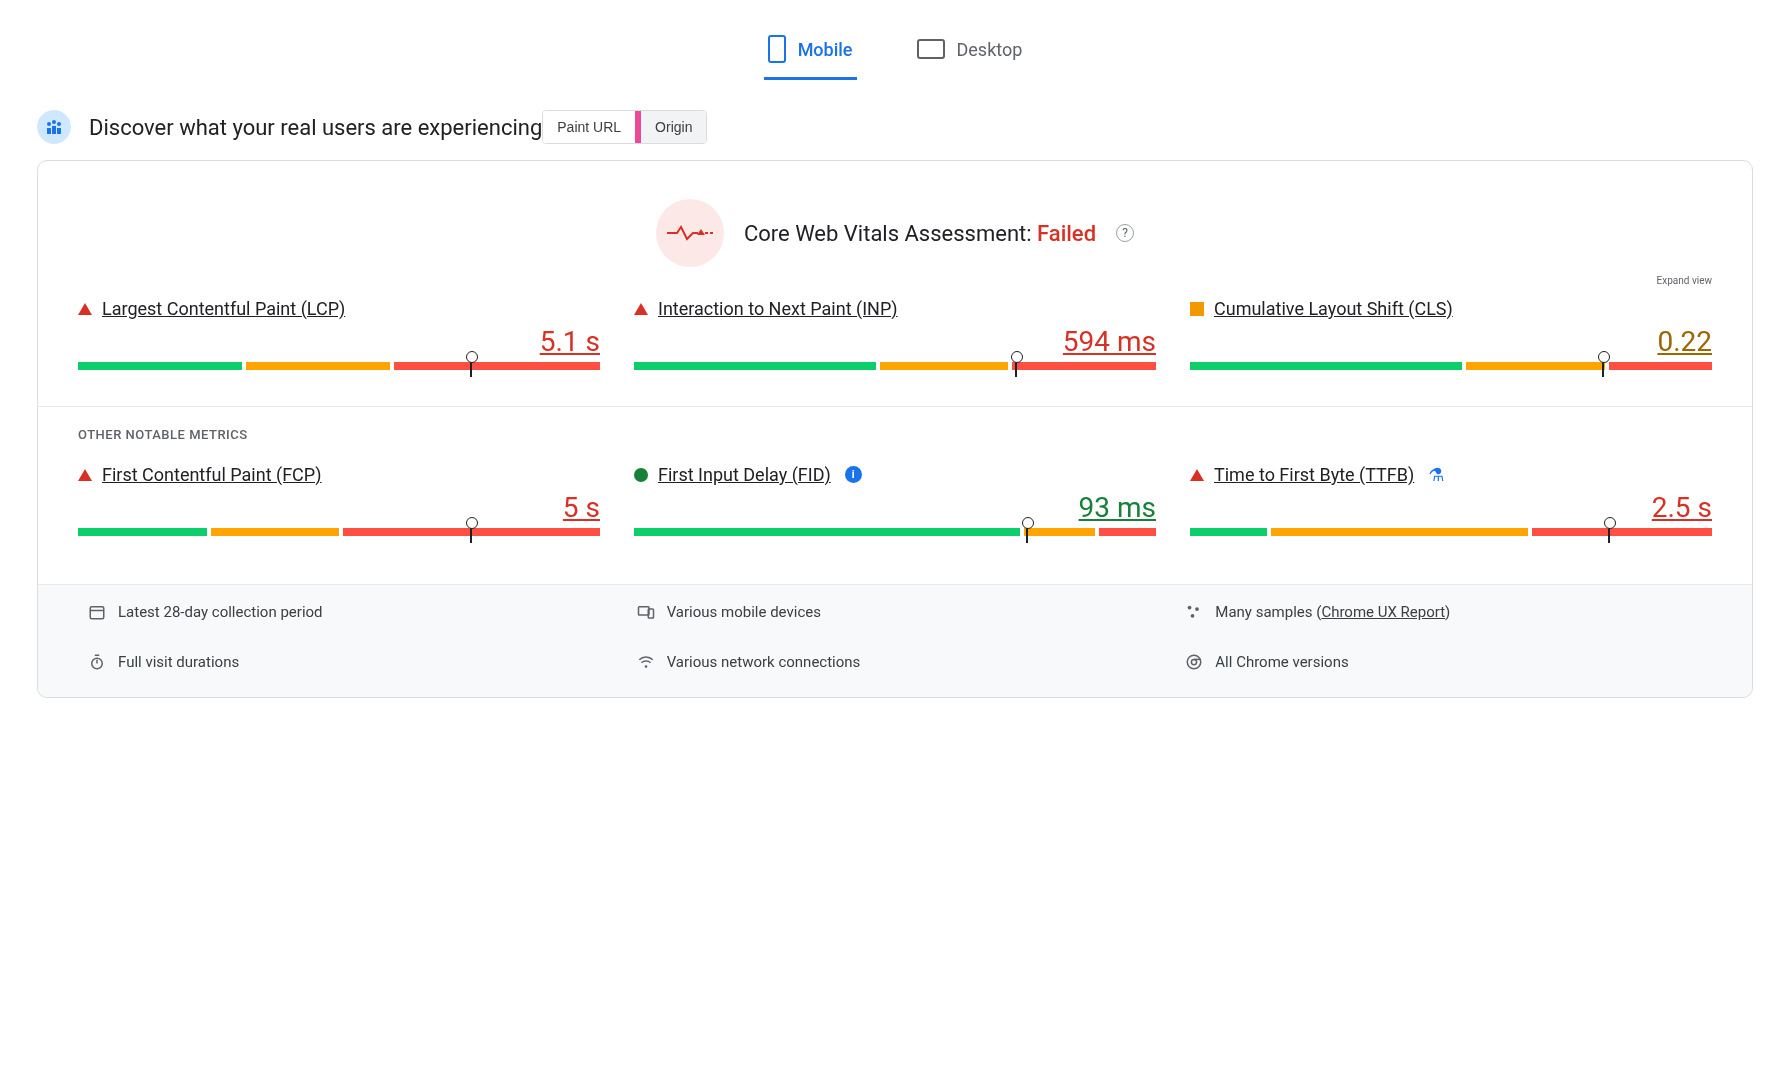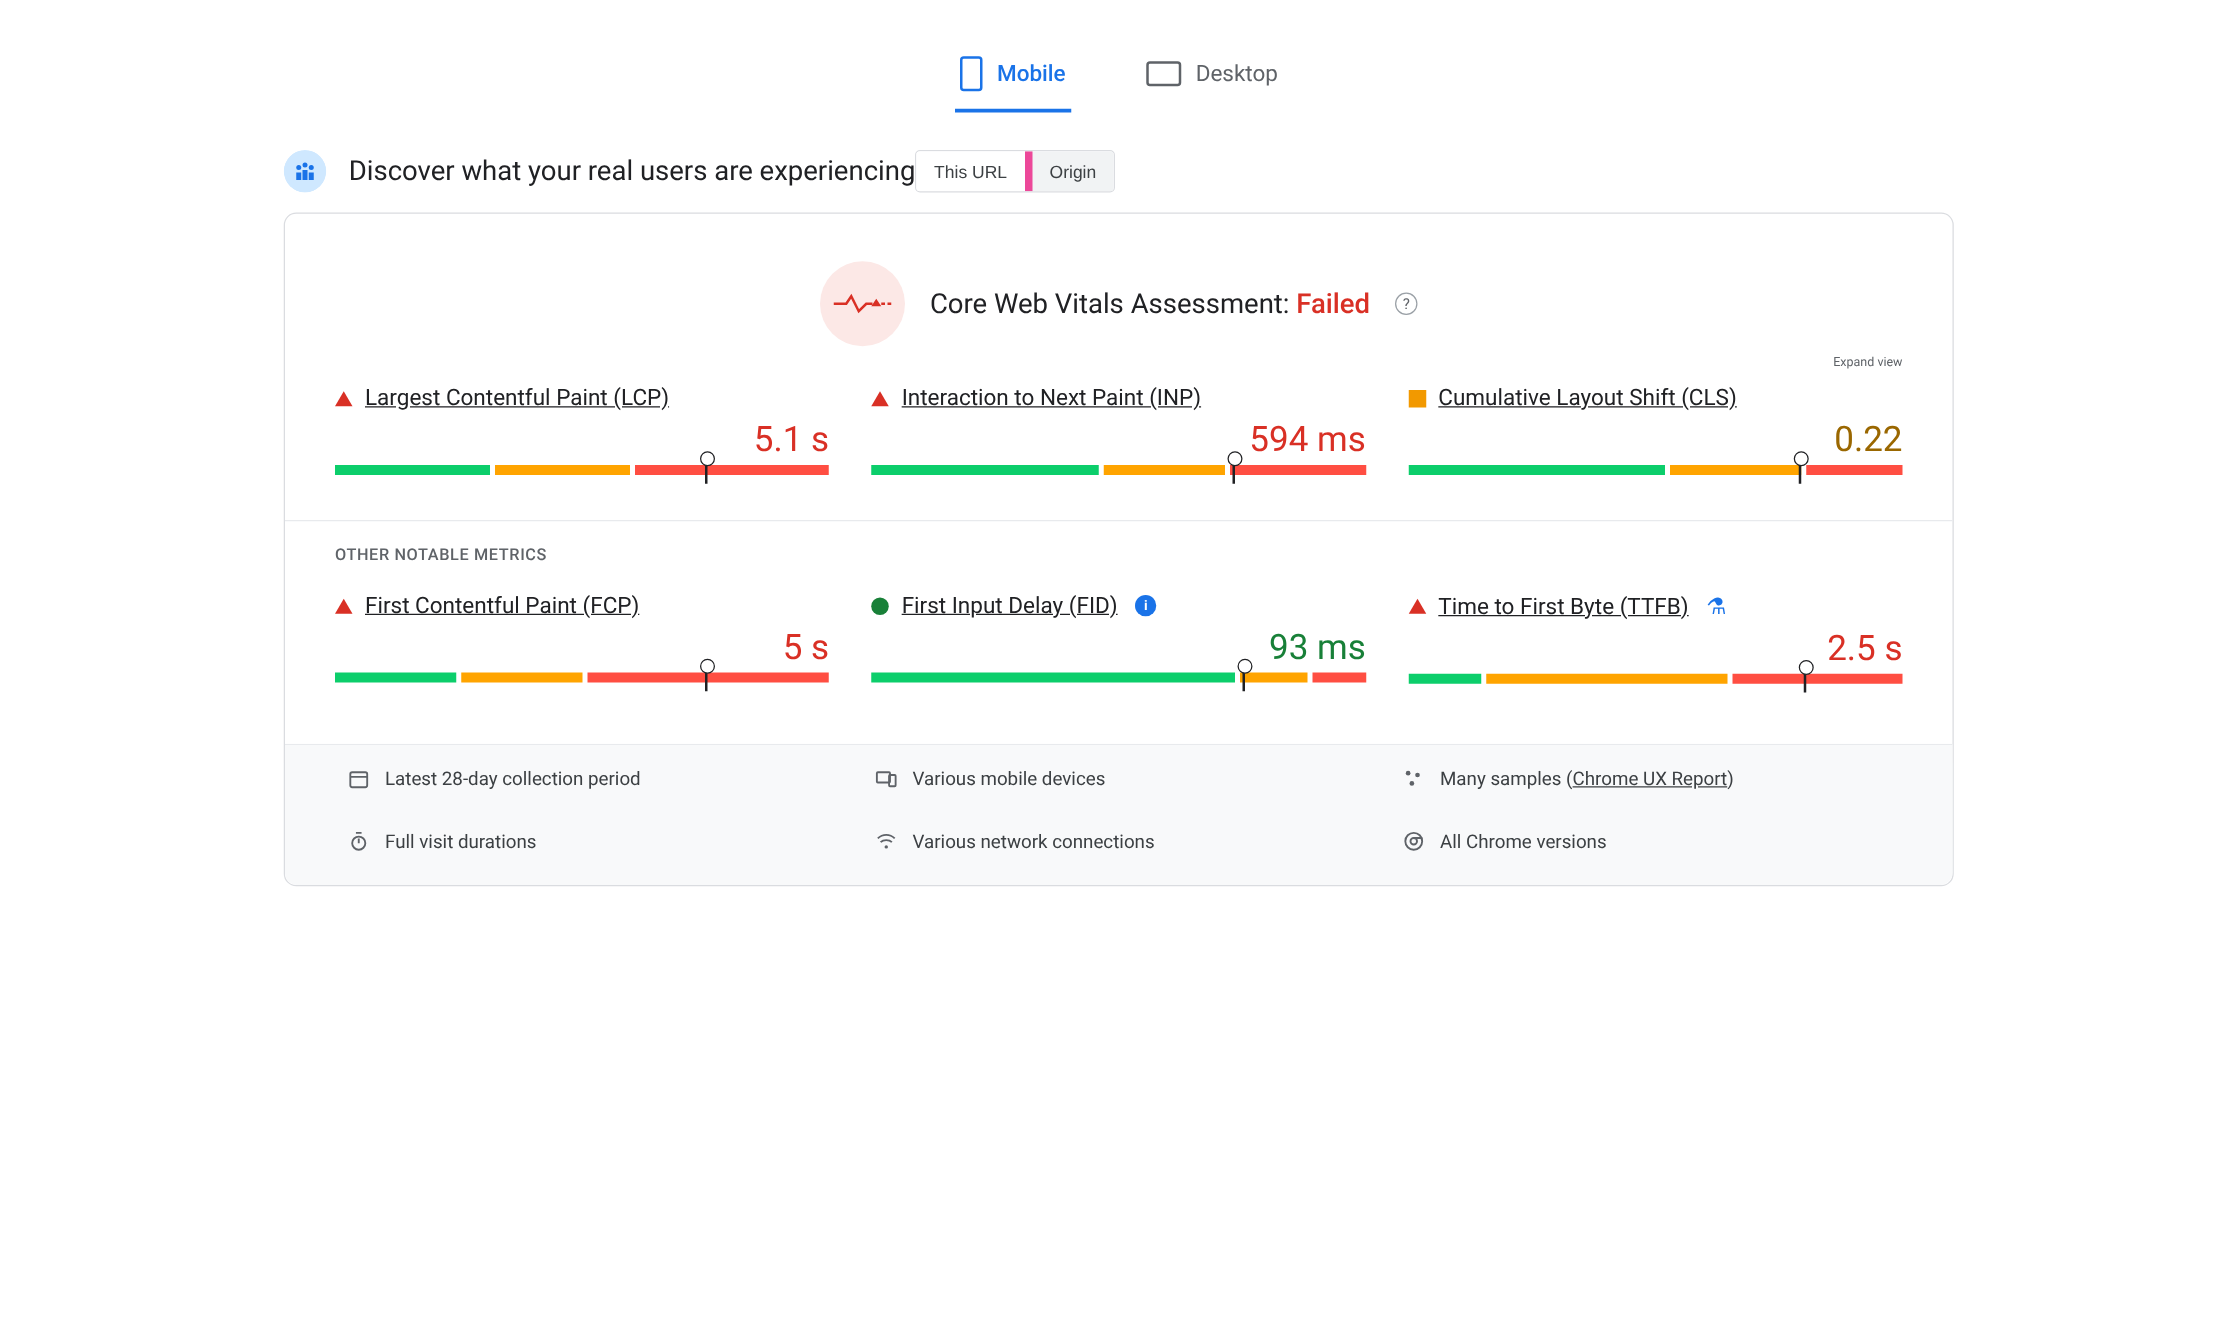--- a/index.html
+++ b/index.html
@@ -3,21 +3,21 @@
 <meta charset="utf-8">
 <style>
   * { box-sizing: border-box; }
   body {
     margin: 0;
     font-family: Roboto, -apple-system, "Segoe UI", Arial, sans-serif;
     color: #202124;
     background: #fff;
     font-size: 14px;
   }
-  .wrap { width: 1336px; margin: 0 auto; padding: 35px 0 40px; }
+  .wrap { width: 1716px; margin: 0 auto; padding: 25px 0 40px; }
   .tabs {
     display: flex; justify-content: center; gap: 56px;
     margin-bottom: 28px;
   }
   .tab {
     display: inline-flex; align-items: center; gap: 12px;
     padding: 10px 4px 14px; font-size: 18px; color: #5f6368;
     border-bottom: 3px solid transparent; cursor: pointer;
   }
   .tab.active { color: #1a73e8; border-bottom-color: #1a73e8; font-weight: 500; }
@@ -84,20 +84,21 @@
   .tri {
     width: 0; height: 0; border-left: 7px solid transparent; border-right: 7px solid transparent;
     border-bottom: 12px solid #d93025;
   }
   .sq { width: 14px; height: 14px; background: #f29900; }
   .dot { width: 14px; height: 14px; background: #188038; border-radius: 50%; }
   .metric-name { font-size: 18px; text-decoration: underline; cursor: pointer; }
   .metric-val {
     text-align: right; font-size: 28px; font-weight: 400;
     margin-top: 6px;
+    text-decoration: underline;
   }
   .val-red { color: #d93025; }
   .val-brown { color: #9a6700; }
   .val-green { color: #188038; }
   .bar {
     display: flex; height: 8px; width: 100%; gap: 4px;
     margin-top: 4px; position: relative;
   }
   .bar span { display: block; height: 100%; }
   .g { background: #0cce6b; }
@@ -153,21 +154,21 @@
           <circle cx="10" cy="5" r="2" fill="#1a73e8"></circle>
           <circle cx="15" cy="7" r="2" fill="#1a73e8"></circle>
           <rect x="3" y="11" width="4" height="6" fill="#1a73e8"></rect>
           <rect x="8" y="9" width="4" height="8" fill="#1a73e8"></rect>
           <rect x="13" y="11" width="4" height="6" fill="#1a73e8"></rect>
         </svg>
       </div>
       <div class="hdr-title">Discover what your real users are experiencing</div>
     </div>
     <div class="seg">
-      <button>This URL</button>
+      <button>Paint URL</button>
       <button class="sel">Origin</button>
     </div>
   </div>
 
   <div class="card">
     <div class="assess">
       <div class="pulse">
         <svg width="50" height="24" viewBox="0 0 50 24">
           <path d="M2 12 L12 12 L16 6 L22 18 L28 12 L33 12" stroke="#d93025" stroke-width="2" fill="none"></path>
           <polygon points="36,8 40,14 32,14" fill="#d93025"></polygon>

